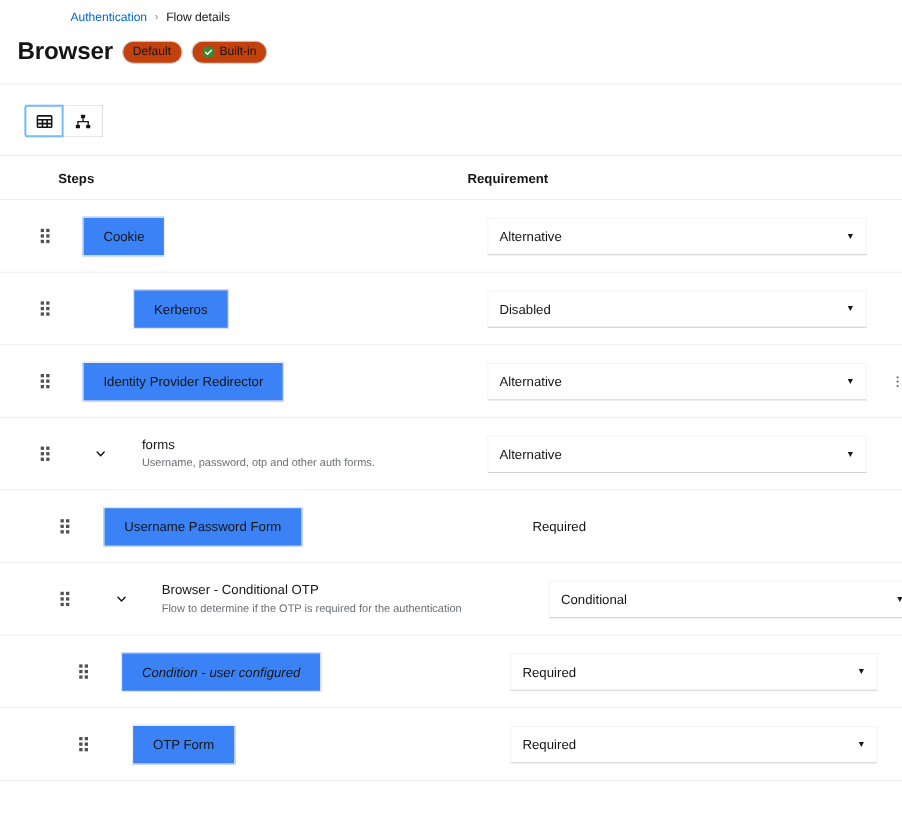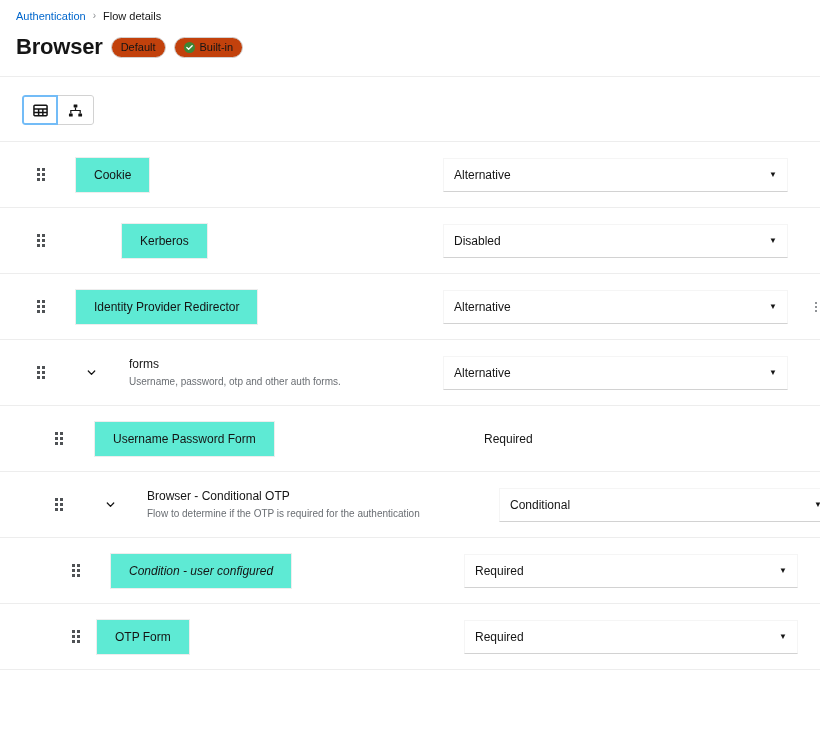--- a/index.html
+++ b/index.html
@@ -16,20 +16,21 @@
   .page-header {
     padding: 8px 16px 0 16px;
     background: #ffffff;
   }
   .breadcrumb {
     display: flex;
     align-items: flex-end;
     font-size: 11px;
     line-height: 16px;
     padding-bottom: 10px;
+    margin-left: 48px;
   }
   .breadcrumb-link {
     color: #06c;
     text-decoration: none;
     cursor: pointer;
   }
   .breadcrumb-sep {
     color: #8a8d90;
     margin: 0 7px;
     font-size: 10px;
@@ -174,21 +175,21 @@
   }
   .chevron svg { display: block; }
 
   .step-box {
     position: absolute;
     display: inline-flex;
     align-items: center;
     height: 36px;
     padding: 0 18px;
     border: 1px solid #ededed;
-    background: #5eead4;
+    background: #3b82f6;
     font-size: 12px;
     color: #151515;
     white-space: nowrap;
     cursor: pointer;
   }
 
   .step-text {
     position: absolute;
     display: flex;
     flex-direction: column;
@@ -304,20 +305,24 @@
           <path d="M8 4.7 V8 M3 11.3 V8 H13 V11.3" fill="none" stroke="#151515" stroke-width="1.3"></path>
         </svg>
       </span>
     </button>
 
   </div>
 </div>
 
 <div class="flow-table">
 
+  <div class="thead">
+    <div class="th-steps">Steps</div>
+    <div class="th-req">Requirement</div>
+  </div>
 
   <div id="rows-container">
       <div class="row">
         <div class="drag-handle" style="left: 35px;">
           <i></i>
           <i></i>
           <i></i>
           <i></i>
           <i></i>
           <i></i>
@@ -438,20 +443,20 @@
       </div>
       <div class="row">
         <div class="drag-handle" style="left: 70px;">
           <i></i>
           <i></i>
           <i></i>
           <i></i>
           <i></i>
           <i></i>
         </div>
-        <div class="step-box" style="left: 96px; text-align: center;">OTP Form</div>
+        <div class="step-box" style="left: 120px; text-align: center;">OTP Form</div>
         <div class="select" style="left: 464px; width: 334px;">
           <span>Required</span>
           <span class="caret">▼</span>
         </div>
       </div>
     </div>
 </div>
 
 </body></html>

